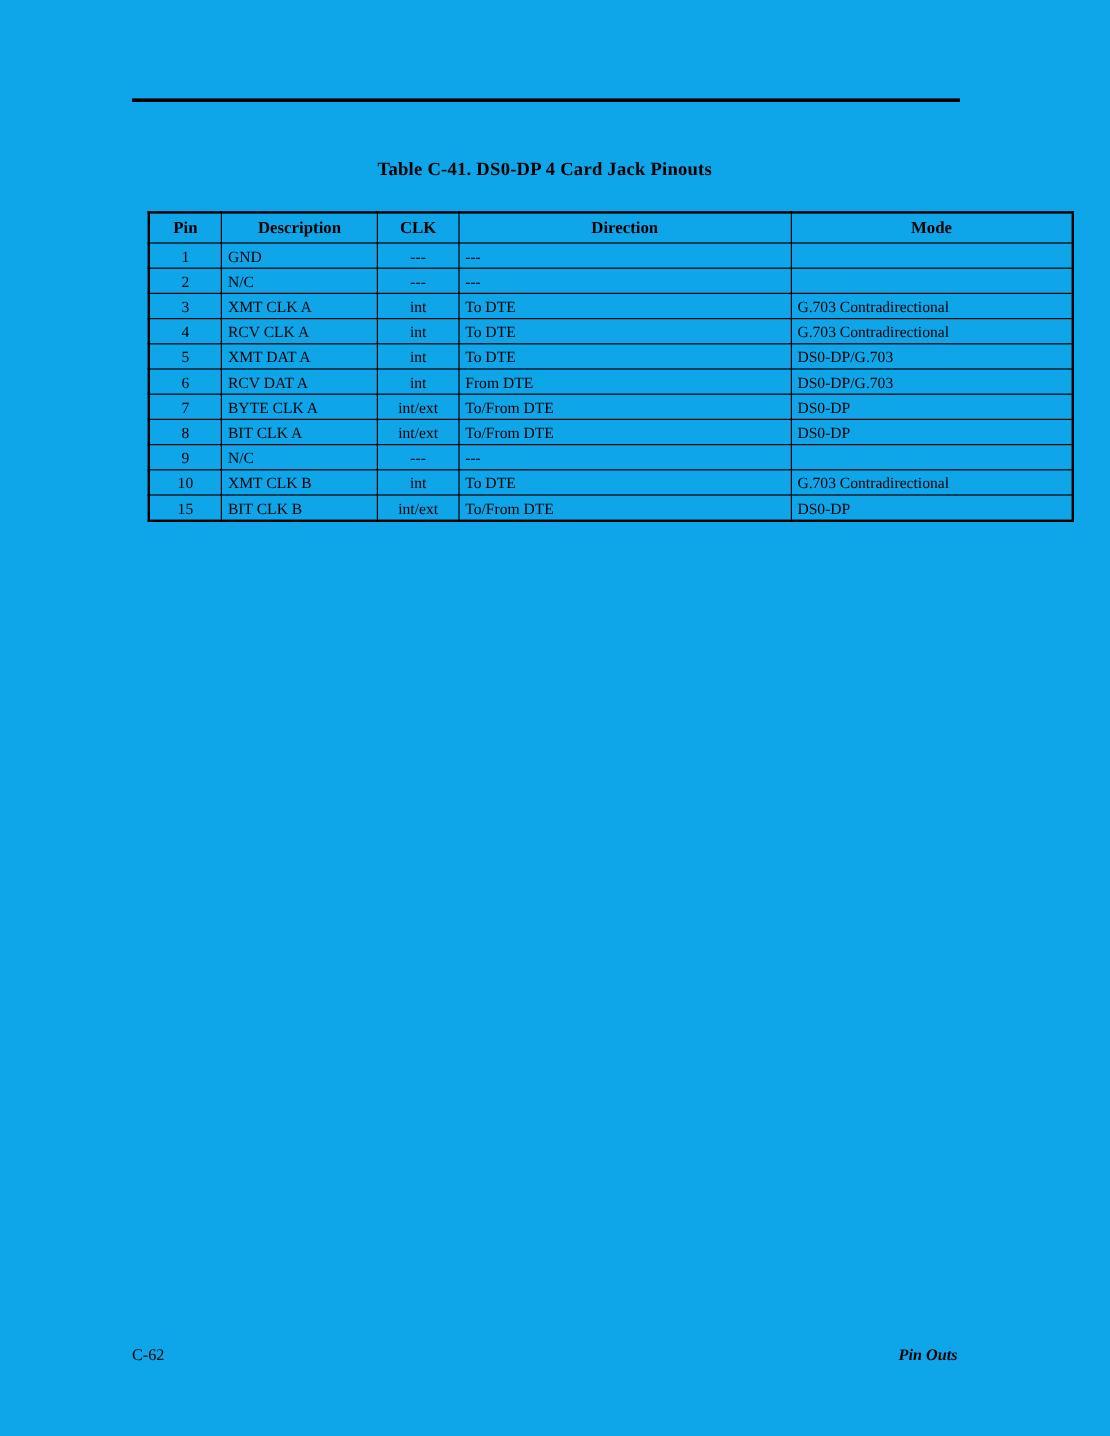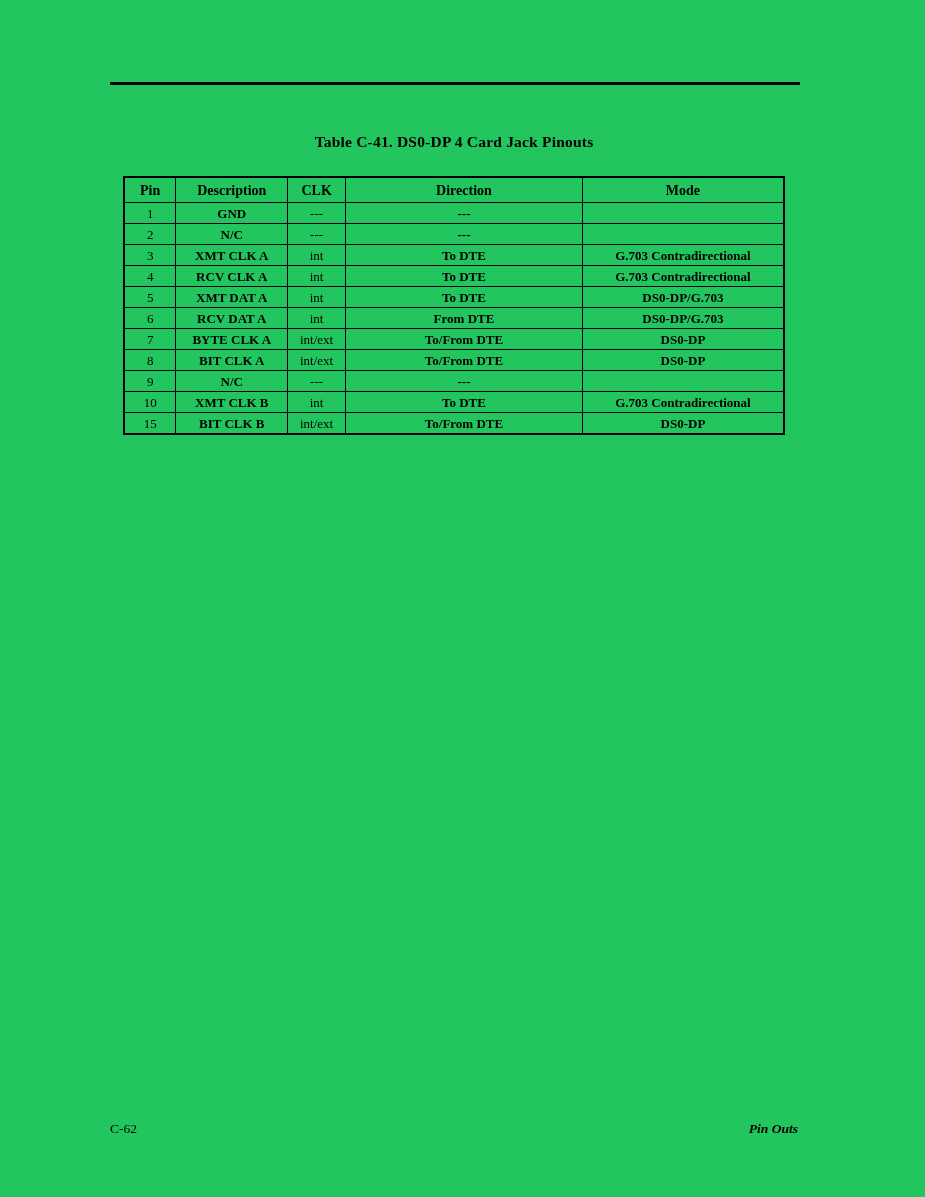--- a/index.html
+++ b/index.html
@@ -4,21 +4,21 @@
 <style>
   html, body {
     margin: 0;
     padding: 0;
     background: #ffffff;
   }
   .page {
     position: relative;
     width: 925px;
     height: 1197px;
-    background: #22c55e;
+    background: #0ea5e9;
     font-family: "Liberation Serif", serif;
     color: #000000;
     overflow: hidden;
   }
   .top-rule {
     position: absolute;
     left: 110px;
     top: 82px;
     width: 690px;
     height: 3px;
@@ -31,42 +31,42 @@
     width: 662px;
     text-align: center;
     font-weight: bold;
     font-size: 15.5px;
     letter-spacing: 0.2px;
   }
   table.pinout {
     position: absolute;
     left: 123px;
     top: 176px;
-    width: 662px;
+    width: 772px;
     border-collapse: collapse;
     border: 2px solid #000000;
     font-size: 13px;
   }
   table.pinout th,
   table.pinout td {
     border: 1px solid #000000;
     padding: 1px 5px;
     height: 18px;
     line-height: 17px;
     white-space: nowrap;
     overflow: hidden;
   }
   table.pinout th {
     font-size: 14px;
     font-weight: bold;
     text-align: center;
     height: 22px;
   }
   td.al-center { text-align: center; }
-  td.al-left { text-align: center; font-weight: bold; }
+  td.al-left { text-align: left; }
   .footer-left {
     position: absolute;
     left: 110px;
     top: 1121px;
     font-size: 13.5px;
   }
   .footer-right {
     position: absolute;
     right: 127px;
     top: 1121px;

